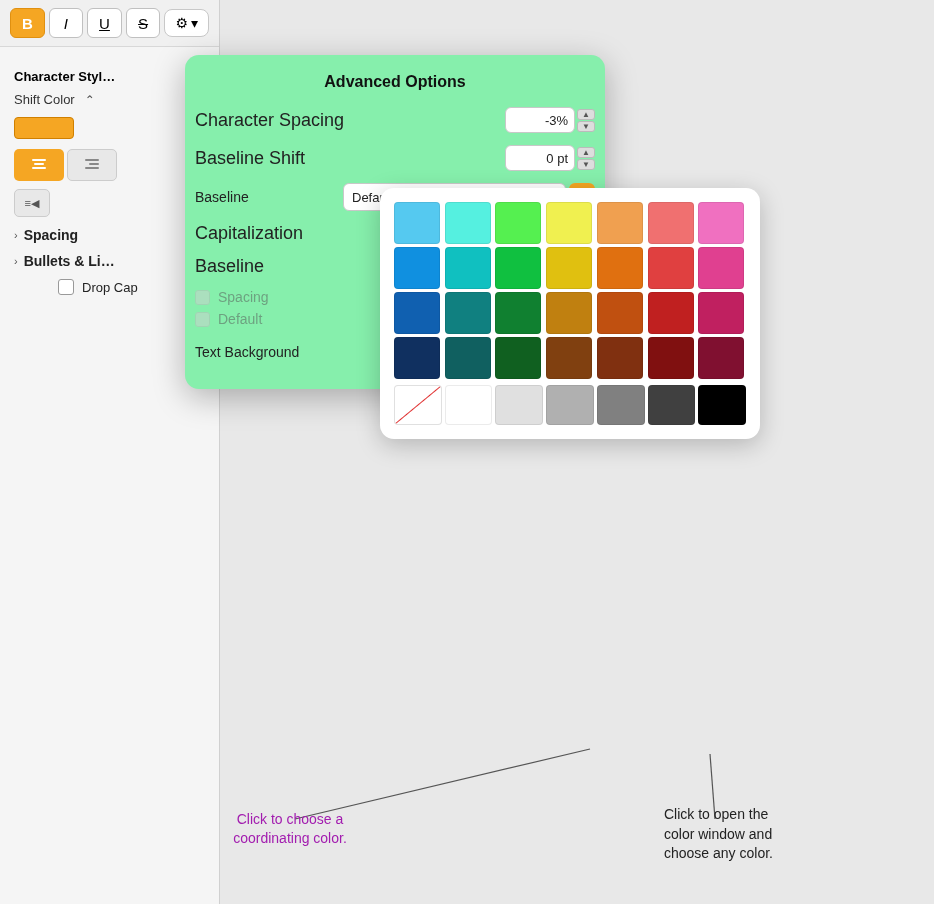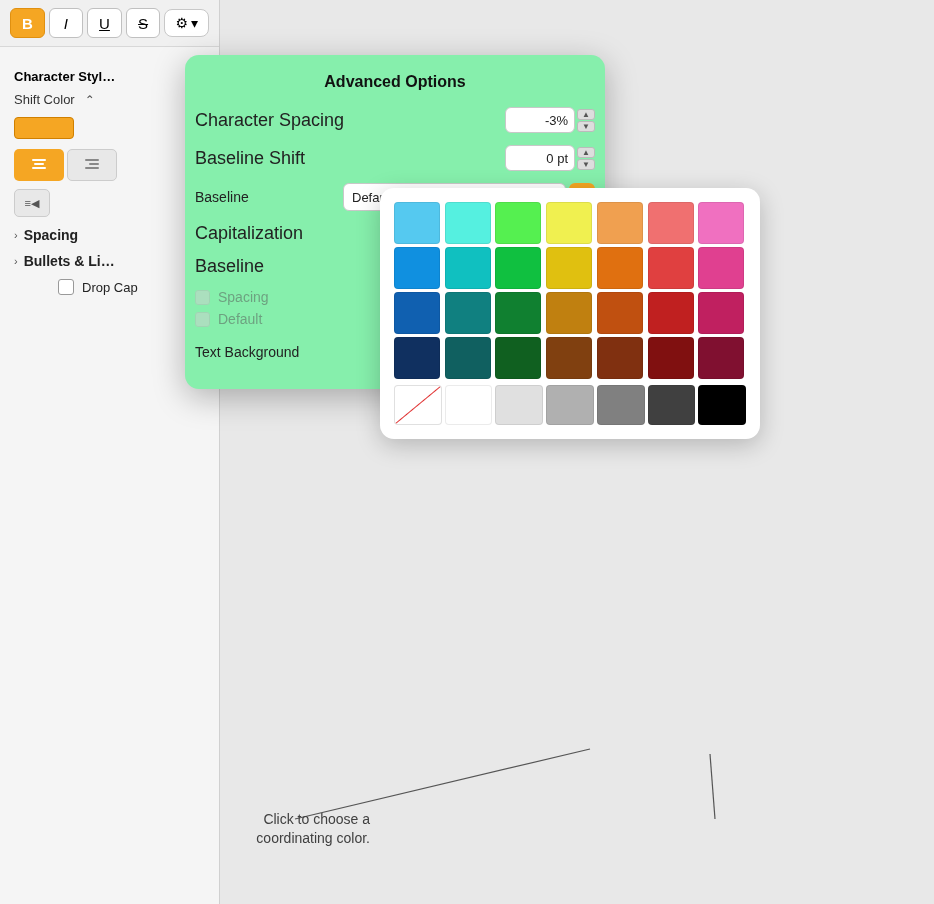--- a/index.html
+++ b/index.html
@@ -382,23 +382,23 @@
       left: 0;
       width: 934px;
       height: 280px;
       pointer-events: none;
     }
 
     .callout-text-left {
       position: absolute;
       bottom: 55px;
       left: 210px;
-      text-align: right;
-      font-size: 14px;
-      color: #404040;
+      text-align: center;
+      font-size: 14px;
+      color: #a21caf;
       line-height: 1.4;
       width: 160px;
     }
 
     .callout-text-right {
       position: absolute;
       bottom: 40px;
       right: 80px;
       text-align: left;
       font-size: 14px;
@@ -588,13 +588,14 @@
 </div>
 
 <div class="callout-area">
   <svg class="callout-lines">
 
     <line x1="295" y1="195" x2="590" y2="125" stroke="#555" stroke-width="1.2"></line>
 
     <line x1="715" y1="195" x2="710" y2="130" stroke="#555" stroke-width="1.2"></line>
   </svg>
   <div class="callout-text-left">Click to choose a<br>coordinating color.</div>
+  <div class="callout-text-right">Click to open the<br>color window and<br>choose any color.</div>
 </div>
 
 </body></html>

